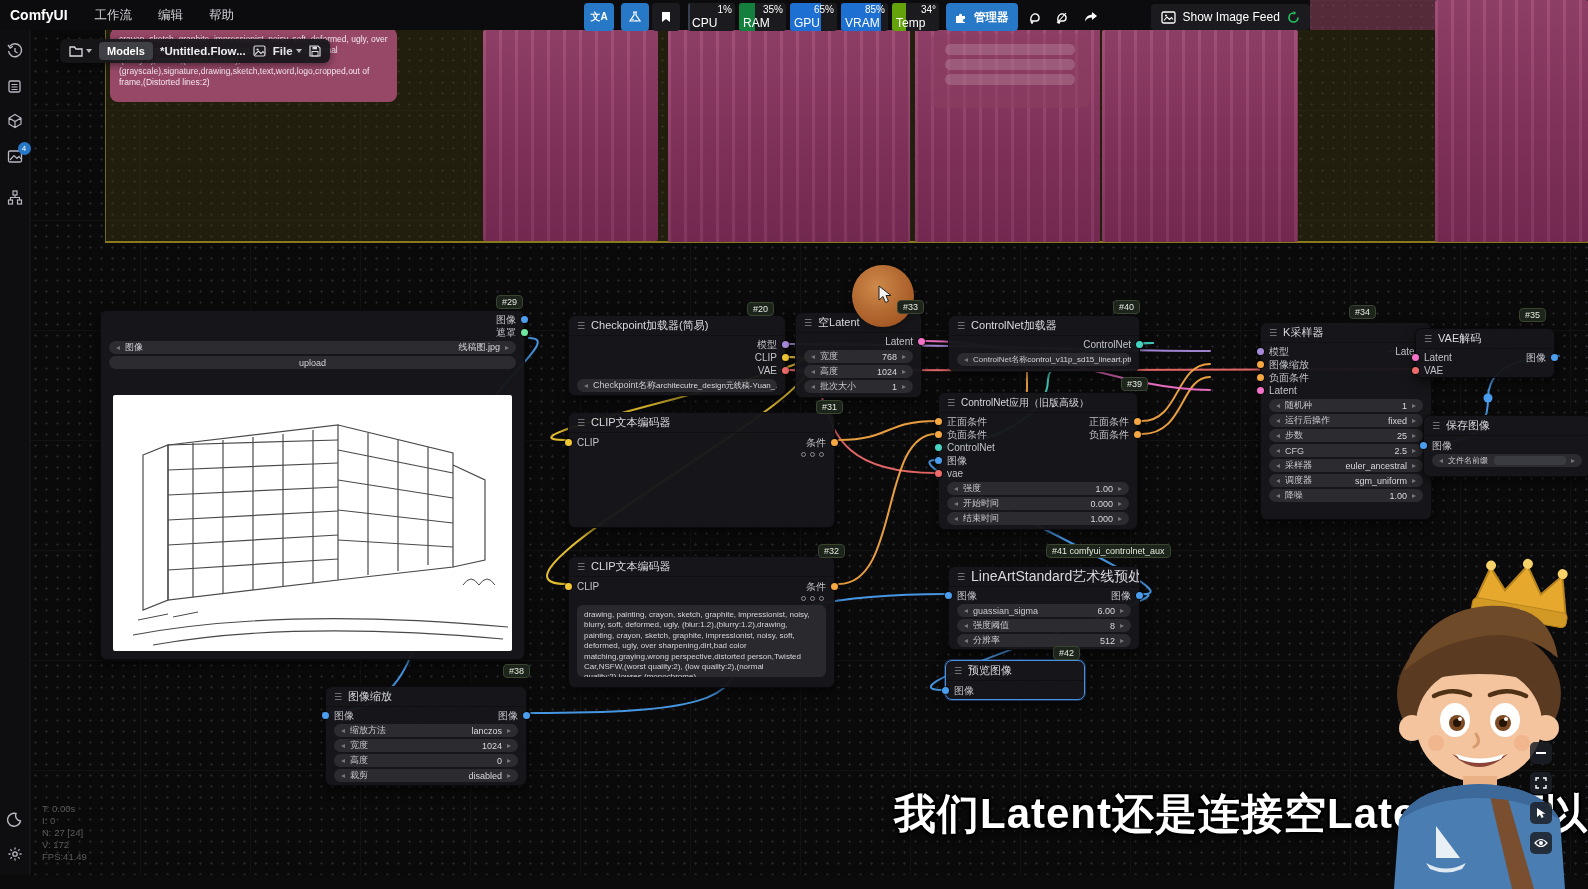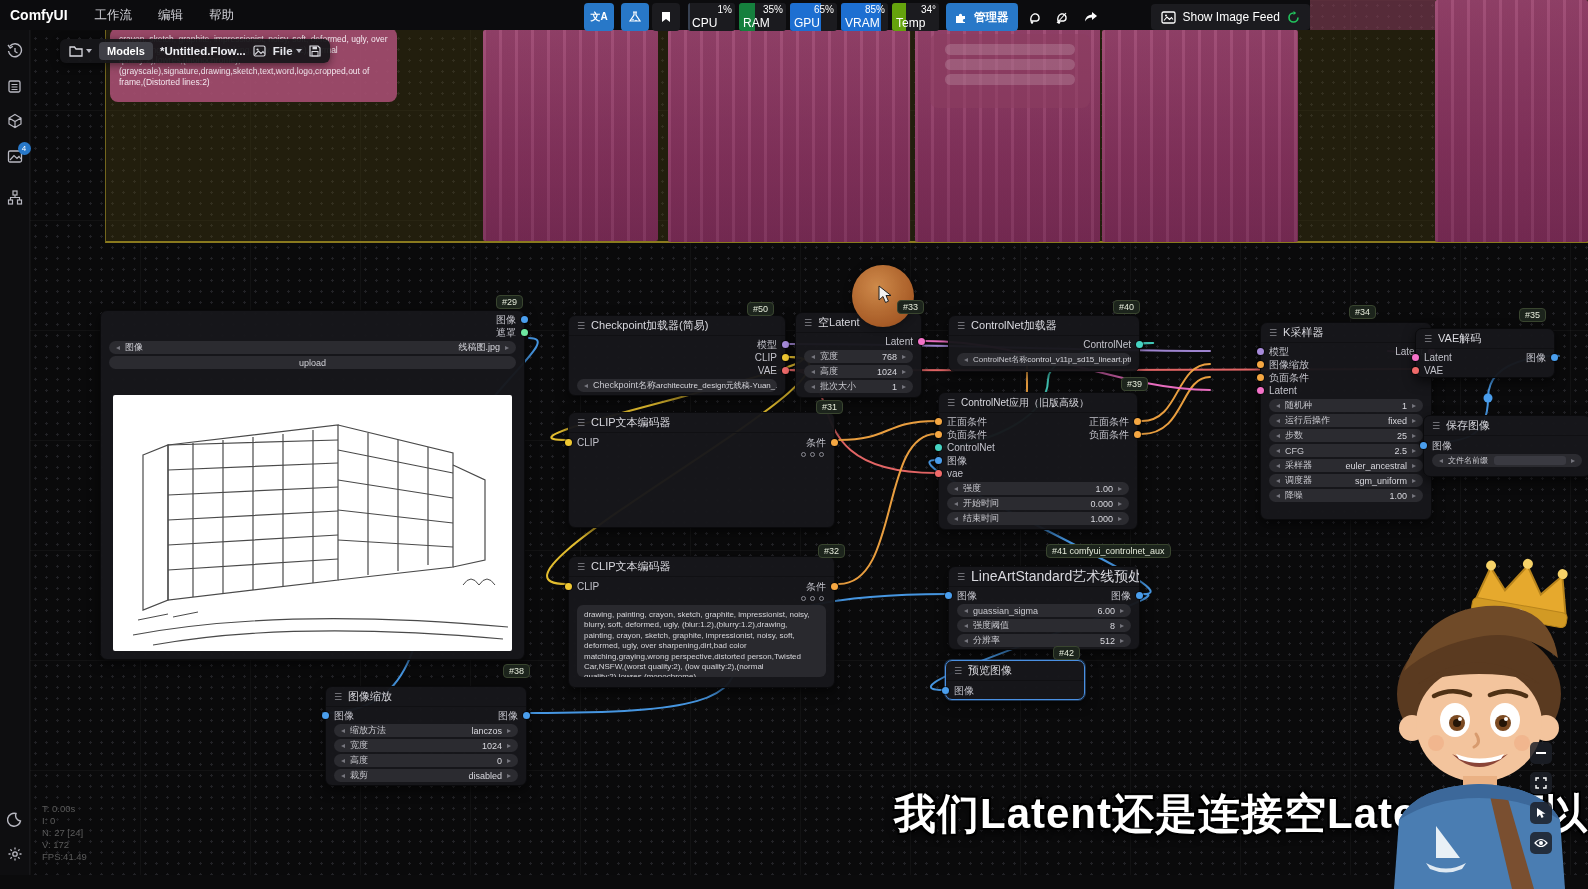--- a/index.html
+++ b/index.html
@@ -488,21 +488,21 @@
         <span>高度</span>
         <span class="wval">0</span>
       </div>
     <div class="wrow">
         <span>裁剪</span>
         <span class="wval">disabled</span>
       </div>
   </div>
 
   <div class="badge" style="left:496px;top:295px">#29</div>
-  <div class="badge" style="left:747px;top:302px">#50</div>
+  <div class="badge" style="left:747px;top:302px">#20</div>
   <div class="badge" style="left:897px;top:300px">#33</div>
   <div class="badge" style="left:1113px;top:300px">#40</div>
   <div class="badge" style="left:816px;top:400px">#31</div>
   <div class="badge" style="left:1121px;top:377px">#39</div>
   <div class="badge" style="left:818px;top:544px">#32</div>
   <div class="badge" style="left:1046px;top:544px">#41 comfyui_controlnet_aux</div>
   <div class="badge" style="left:1053px;top:646px">#42</div>
   <div class="badge" style="left:1349px;top:305px">#34</div>
   <div class="badge" style="left:1519px;top:308px">#35</div>
   <div class="badge" style="left:503px;top:664px">#38</div>

